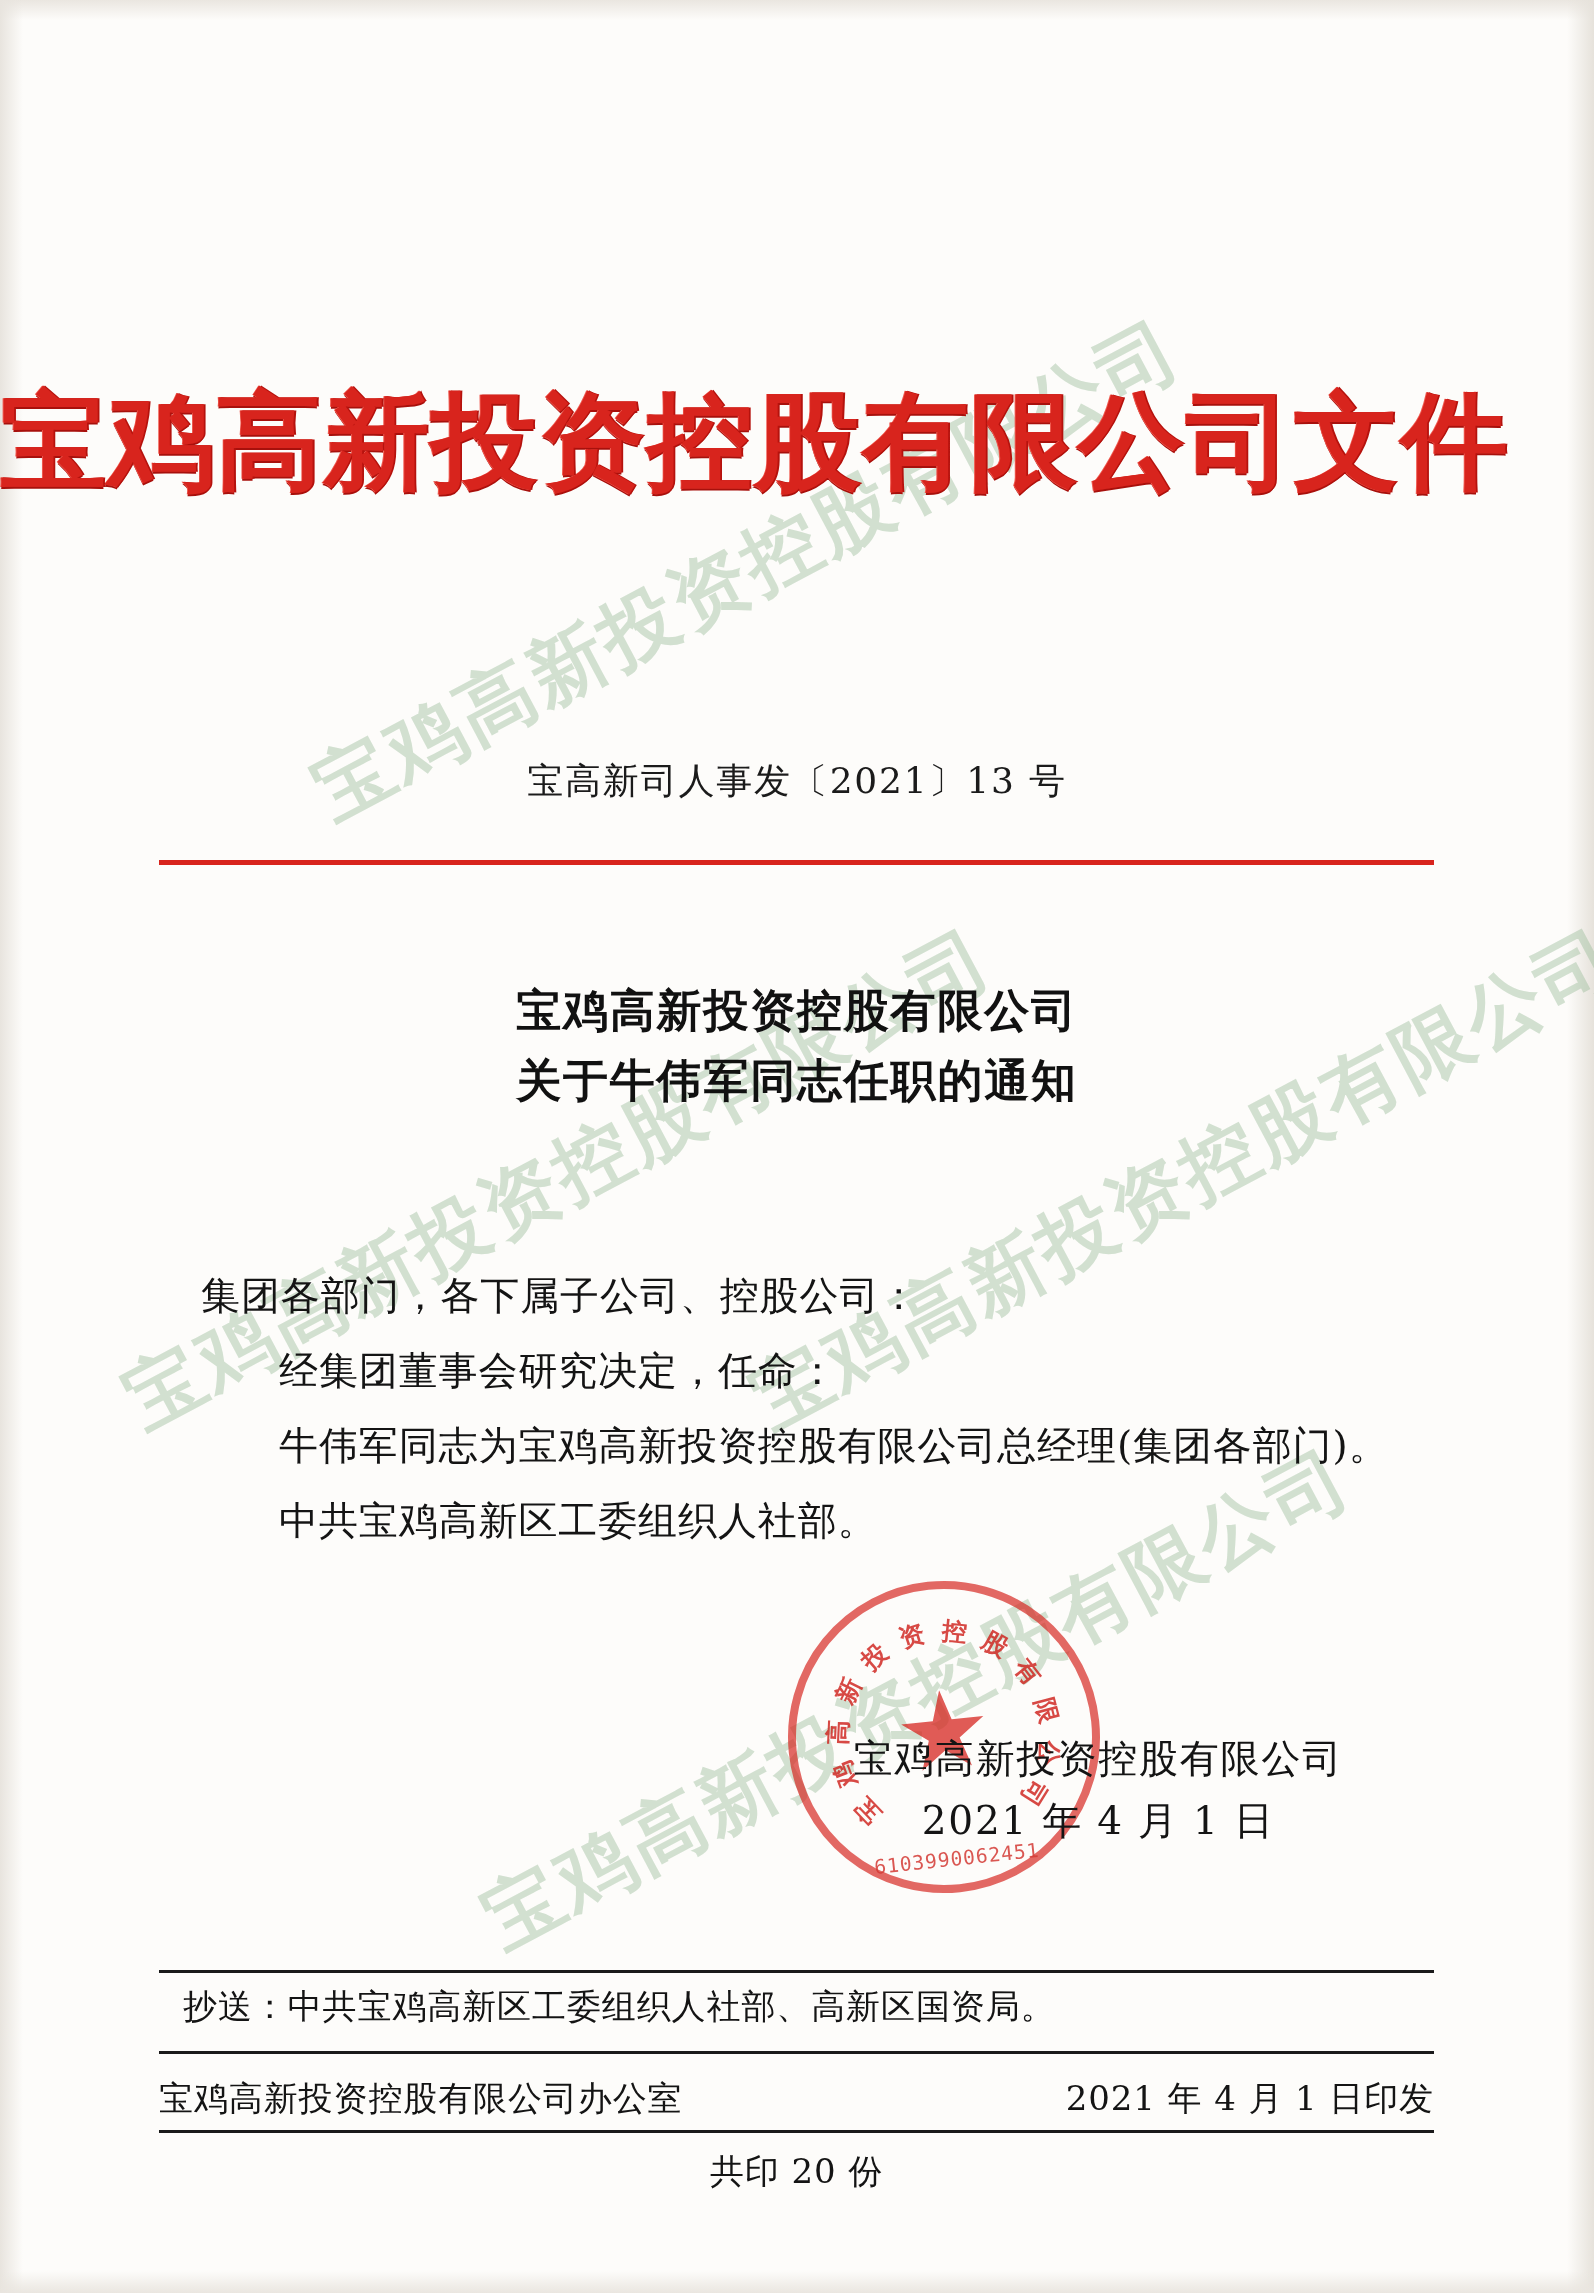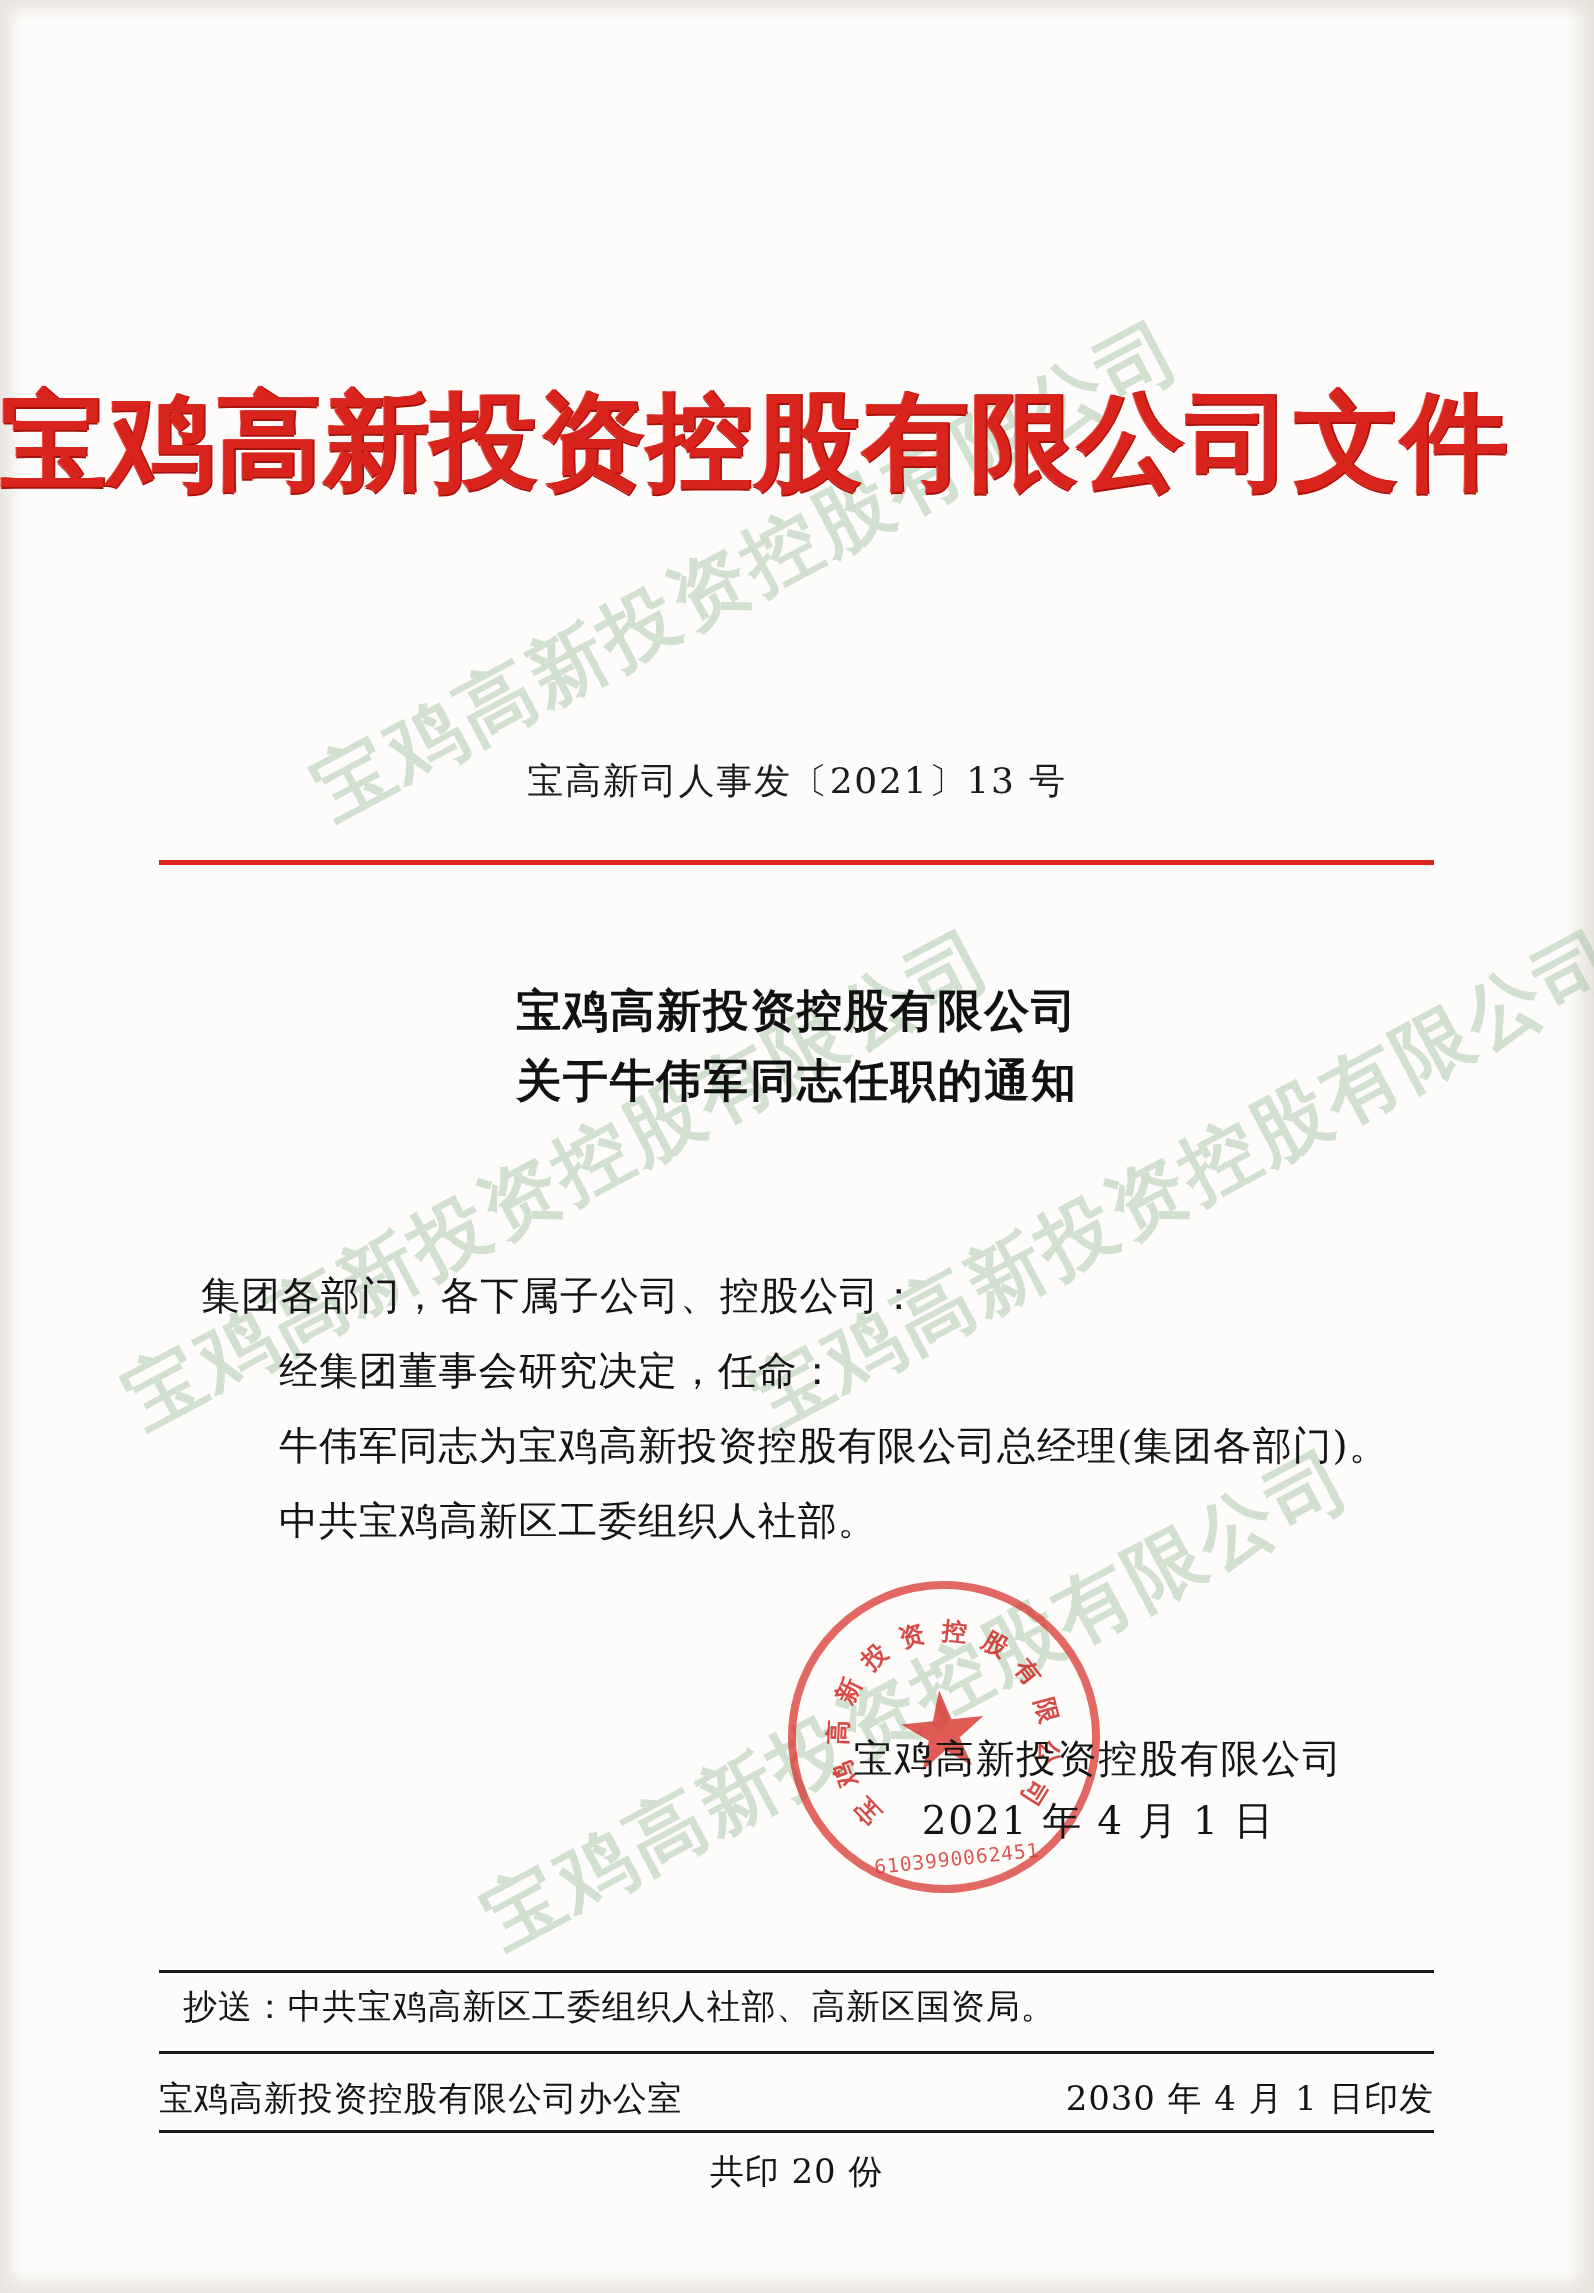--- a/index.html
+++ b/index.html
@@ -286,19 +286,19 @@
   <div class="signature">
     <span class="line">宝鸡高新投资控股有限公司</span>
     <span class="line">2021 年 4 月 1 日</span>
   </div>
 
   <div class="footer-rule rule-1"></div>
   <div class="footer footer-cc">抄送：中共宝鸡高新区工委组织人社部、高新区国资局。</div>
   <div class="footer-rule rule-2"></div>
   <div class="footer footer-row">
     <span>宝鸡高新投资控股有限公司办公室</span>
-    <span>2030 年 4 月 1 日印发</span>
+    <span>2021 年 4 月 1 日印发</span>
   </div>
   <div class="footer-rule rule-3"></div>
   <div class="footer footer-count">共印 20 份</div>
 
 </div>
 
 
 </body></html>

